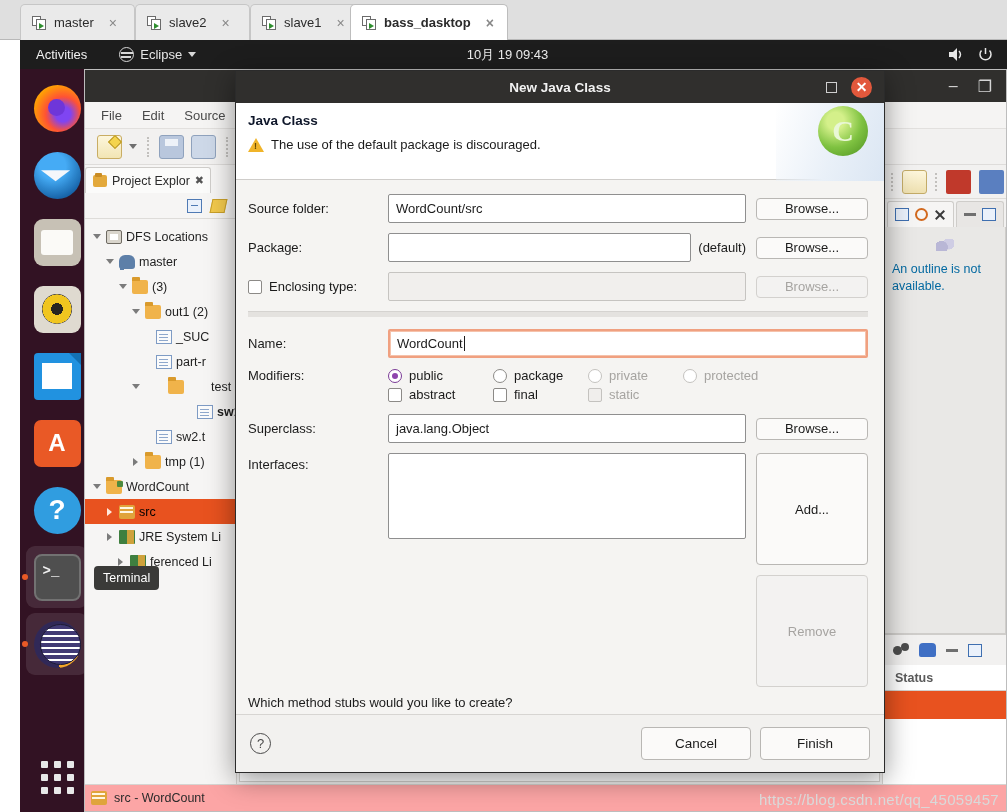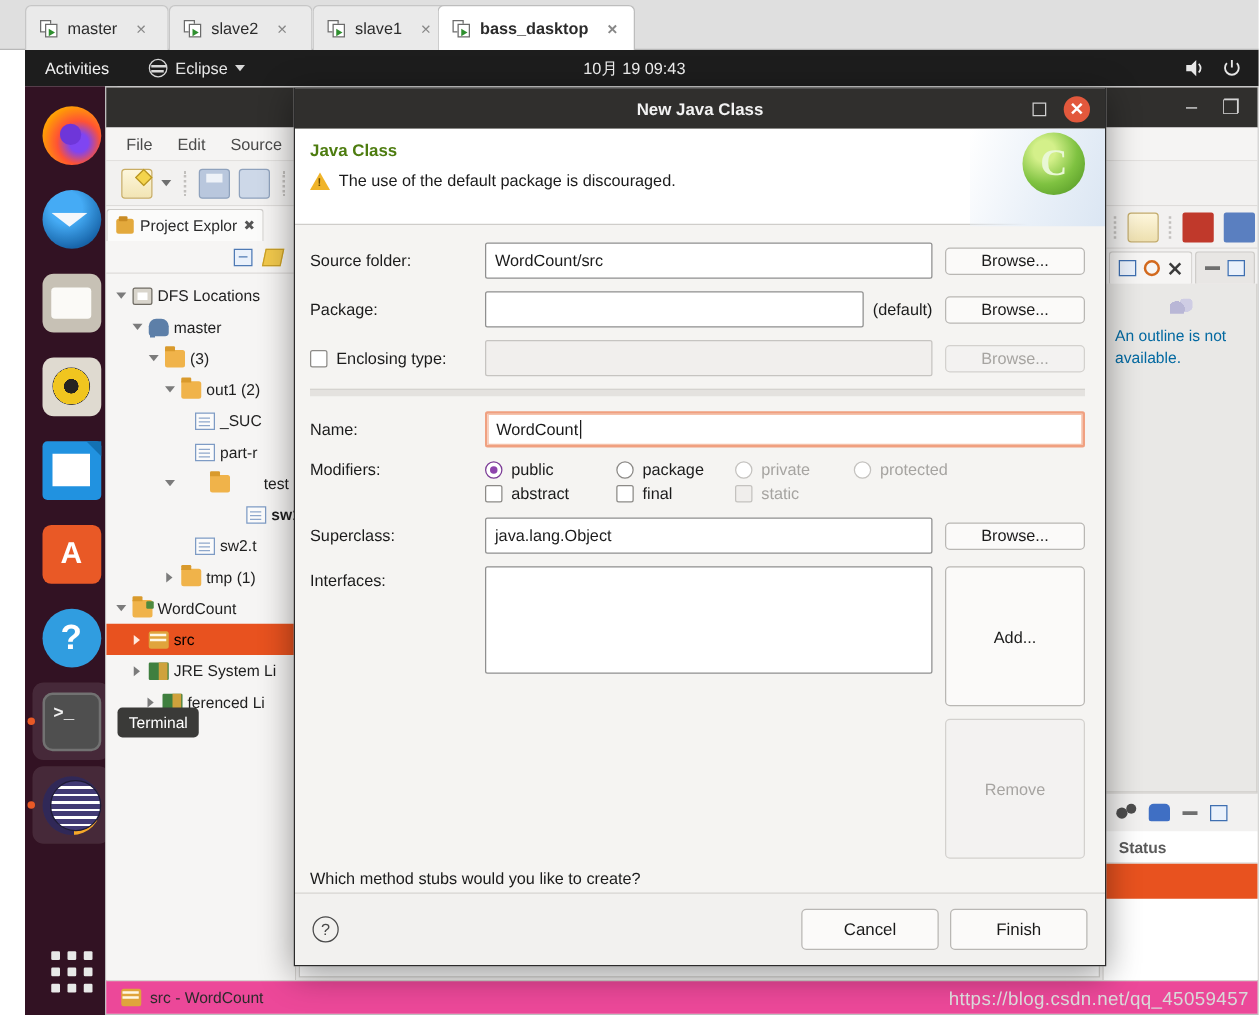--- a/index.html
+++ b/index.html
@@ -346,22 +346,22 @@
   .sp-people { width: 17px; height: 14px; background: #3f6fc4; border-radius: 4px 4px 2px 2px; }
   .sp-head {
     background: #ffffff; border-bottom: 1px solid #d2d0cd; height: 26px;
     display: flex; align-items: center; padding-left: 12px;
     font-size: 12.5px; font-weight: bold; color: #5a5a5a;
   }
   .sp-rows { flex: 1; background: #ffffff; }
   .sp-row-sel { height: 28px; background: #e8521f; }
 
   .ecl-status {
-    height: 27px; background: #ec4899; border-top: 1px solid #d6d4d1;
-    display: flex; align-items: center; gap: 7px; padding-left: 12px;
+    height: 27px; background: #fca5a5; border-top: 1px solid #d6d4d1;
+    display: flex; align-items: center; gap: 7px; padding-left: 6px;
     font-size: 12.5px; color: #2b2b2b;
   }
 
   
   .dlg {
     position: absolute; left: 235px; top: 70px; width: 650px; height: 703px;
     background: #f5f4f2; border: 1px solid #2b2b2b;
     box-shadow: 0 6px 26px rgba(0,0,0,0.42);
     display: flex; flex-direction: column; z-index: 30;
   }
@@ -377,21 +377,21 @@
   .dlg-max { width: 11px; height: 11px; border: 1.6px solid #cfcfcf; }
   .dlg-close {
     width: 21px; height: 21px; border-radius: 50%; background: #e2583c; color: #fff;
     display: flex; align-items: center; justify-content: center;
     font-size: 14px; font-weight: bold;
   }
   .dlg-head {
     background: #ffffff; border-bottom: 1px solid #cfcdca;
     padding: 10px 14px 11px 12px; position: relative; height: 77px;
   }
-  .dlg-head h2 { font-size: 13.5px; color: #4d7c0f; margin-bottom: 9px; }
+  .dlg-head h2 { font-size: 13.5px; color: #0f172a; margin-bottom: 9px; }
   .warnline { display: flex; align-items: center; gap: 7px; font-size: 13px; color: #1b1b1b; }
   .warn-tri {
     width: 0; height: 0; border-left: 8px solid transparent; border-right: 8px solid transparent;
     border-bottom: 14px solid #f0b429; position: relative;
   }
   .warn-tri::after {
     content: "!"; position: absolute; left: -2px; top: 3px; font-size: 9px;
     font-weight: bold; color: #6b4c00;
   }
   .clogo {

